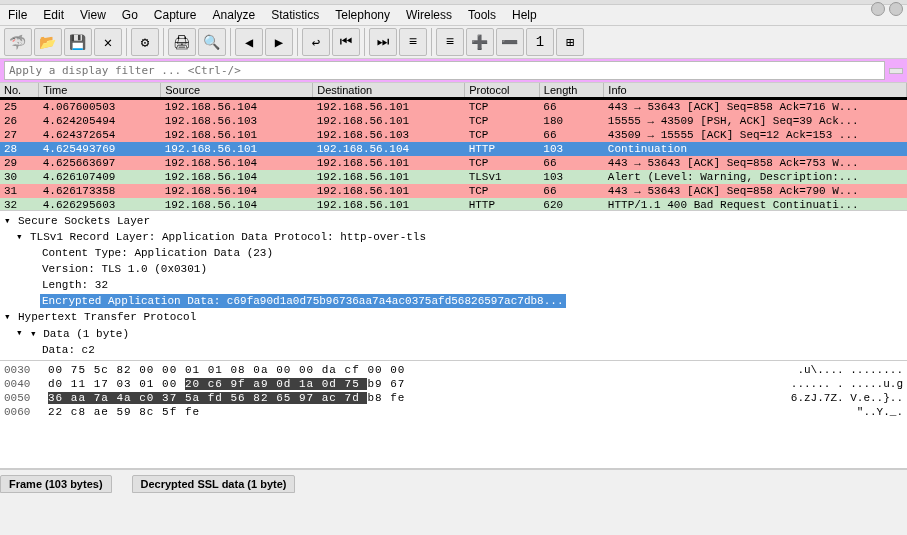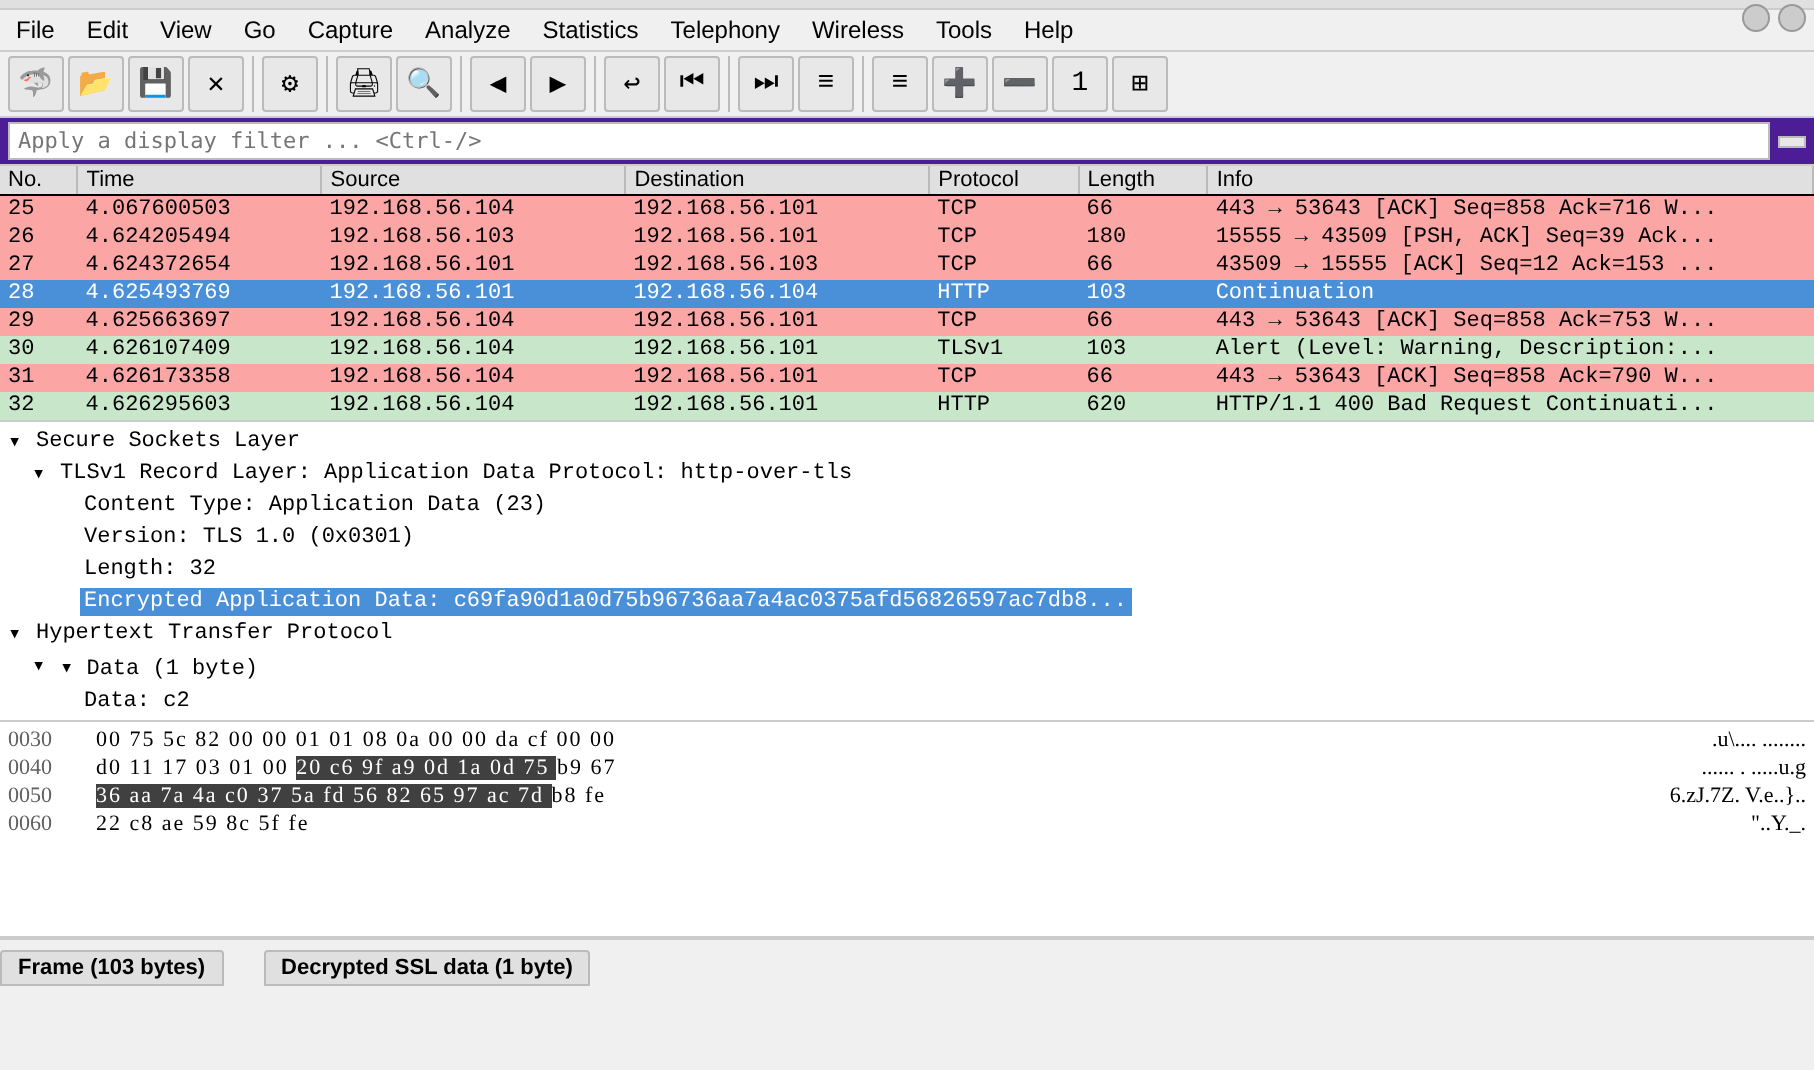--- a/index.html
+++ b/index.html
@@ -64,21 +64,21 @@
       display: flex; align-items: center; justify-content: center;
       font-size: 14px;
       border-radius: 2px;
     }
     .tb-sep { width: 1px; height: 28px; background: #bbb; margin: 0 2px; }
 
     
     #filterbar {
       display: flex;
       align-items: center;
-      background: #4c1d95;
+      background: #f0abfc;
       border-bottom: 1px solid #ccc;
       padding: 2px 4px;
       gap: 4px;
     }
     #filter-input {
       flex: 1;
       border: 1px solid #bbb;
       padding: 2px 4px;
       font-family: monospace;
       font-size: 11px;
@@ -99,21 +99,21 @@
       overflow-x: hidden;
       border-bottom: 1px solid #ccc;
     }
     #packet-table {
       width: 100%;
       border-collapse: collapse;
       font-size: 11px;
     }
     #packet-table thead th {
       background: #e0e0e0;
-      border-bottom: 1px solid #000000;
+      border-bottom: 3px solid #000000;
       border-right: 1px solid #bbb;
       padding: 1px 4px;
       text-align: left;
       font-family: sans-serif;
       font-weight: normal;
       position: sticky;
       top: 0;
       white-space: nowrap;
     }
     #packet-table tbody tr {
@@ -161,21 +161,20 @@
     .detail-line { padding: 1px 2px; }
 
     
     #hex-panel {
       height: 108px;
       overflow-y: auto;
       background: #fff;
       padding: 2px 4px;
       font-size: 11px;
       border-bottom: 1px solid #ccc;
-      font-family: Liberation Serif, serif;
     }
     .hex-row {
       display: flex;
       gap: 8px;
       padding: 1px 0;
     }
     .hex-offset { color: #606060; min-width: 36px; }
     .hex-bytes { flex: 1; letter-spacing: 1px; }
     .hex-ascii { color: #000; }
     .hex-highlight { background: #404040; color: #fff; }

